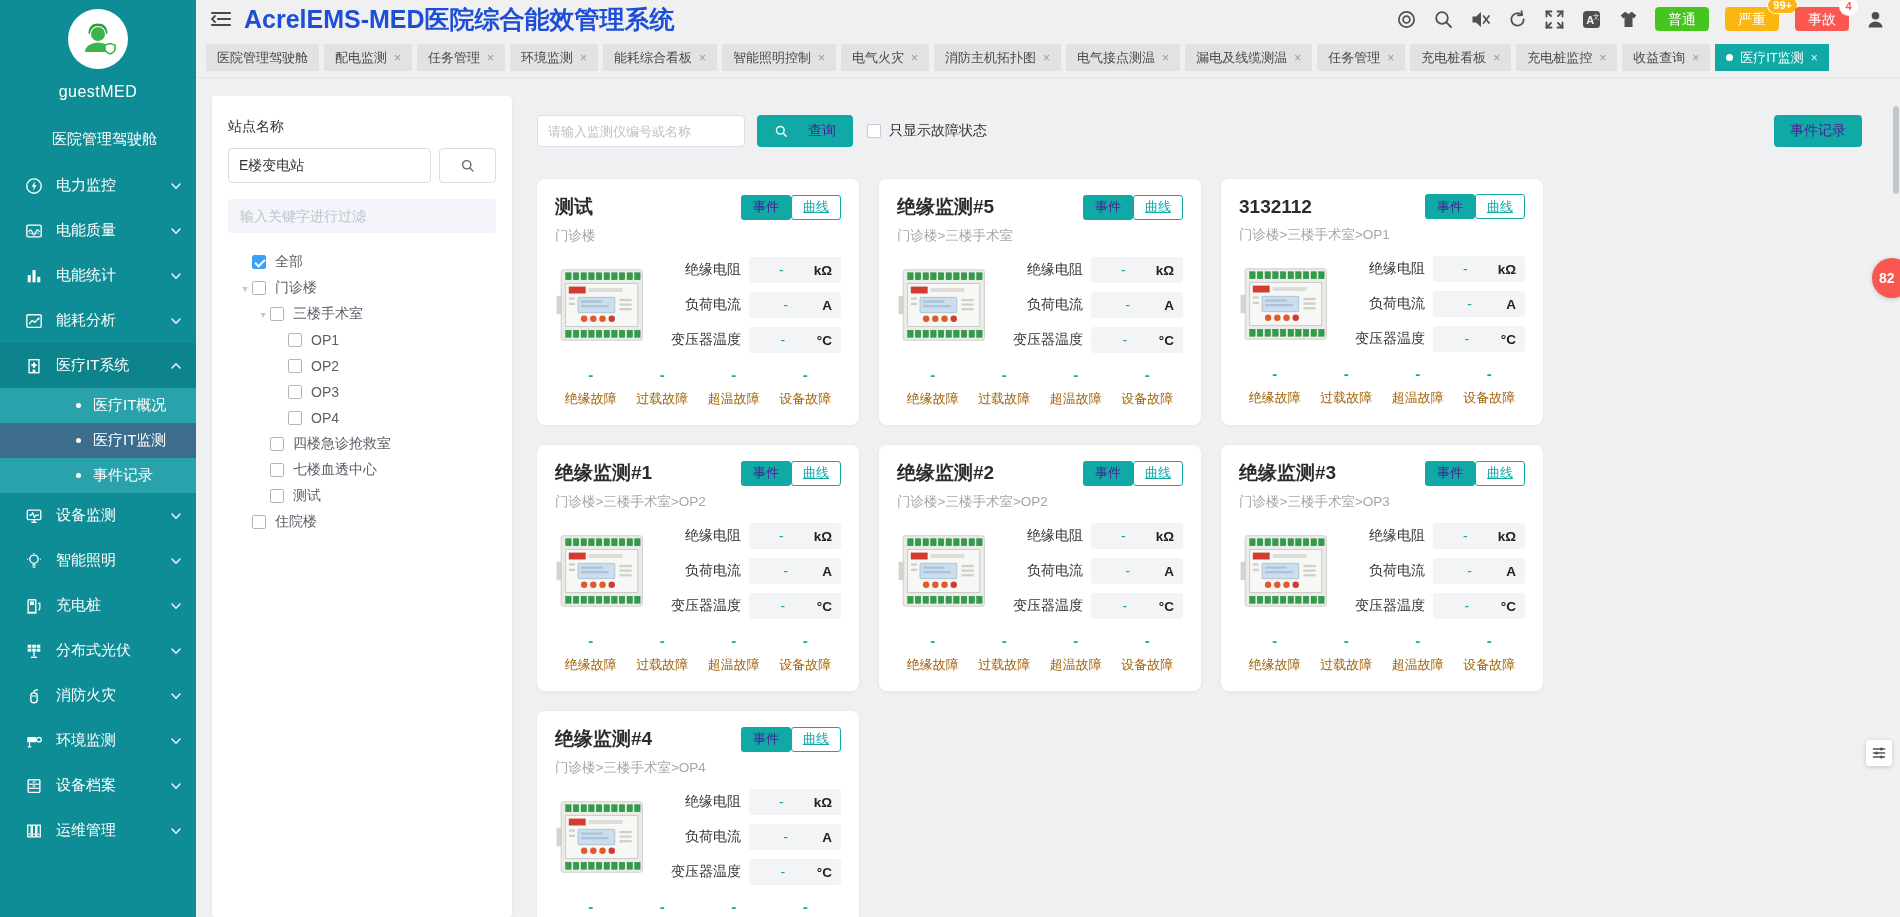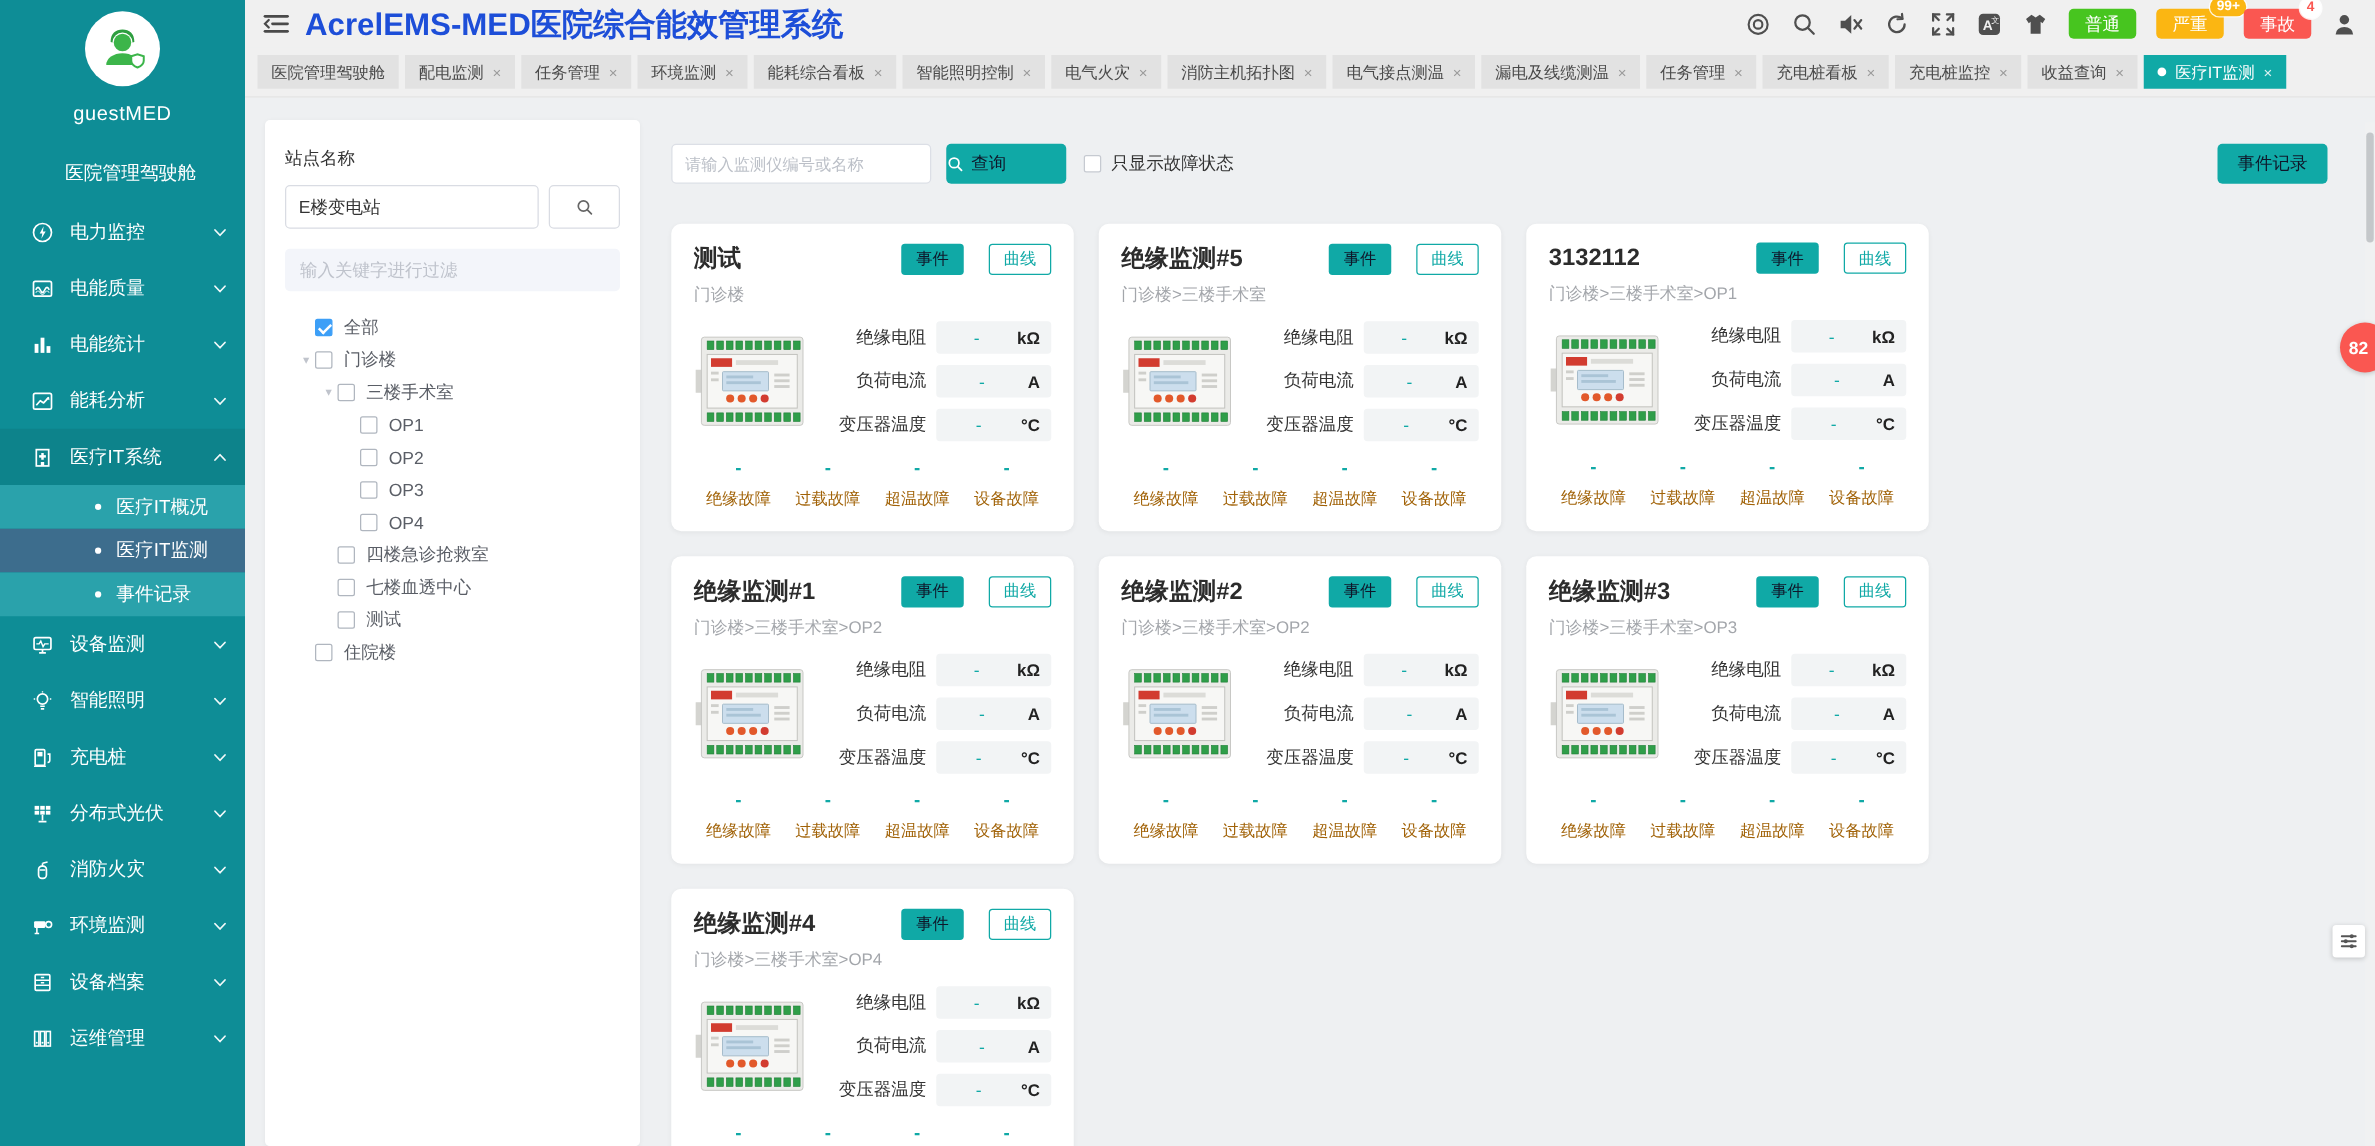--- a/index.html
+++ b/index.html
@@ -54,31 +54,31 @@
   .tree-row{height:26px;display:flex;align-items:center;font-size:14px;color:#5a5e66;cursor:pointer;}
   .t-arrow{width:14px;display:inline-flex;justify-content:center;color:#c0c4cc;font-size:10px;}
   .cb{position:relative;width:14px;height:14px;border:1px solid #b0b6bf;border-radius:2px;background:#fff;margin-right:9px;flex:none;}
   .cb.checked{background:#3d9ff7;border-color:#3d9ff7;}
   .cb.checked::after{content:"";position:absolute;left:4px;top:1px;width:4px;height:8px;border:solid #fff;border-width:0 2px 2px 0;transform:rotate(45deg);}
   
   .main{position:absolute;left:341px;top:0;right:12px;bottom:0;}
   .toolbar{margin-top:37px;display:flex;align-items:center;height:32px;}
   .search-input{width:208px;height:32px;border:1px solid #dcdfe6;border-radius:4px;background:#fff;padding:0 10px;font-size:13px;color:#333;font-family:inherit;}
   .search-input::placeholder{color:#bcc0c8;}
-  .btn{border:none;border-radius:4px;background:var(--accent);color:#0f172a;font-size:14px;cursor:pointer;font-family:inherit;display:inline-flex;align-items:center;justify-content:flex-start;gap:6px;}
+  .btn{border:none;border-radius:4px;background:var(--accent);color:#4c1d95;font-size:14px;cursor:pointer;font-family:inherit;display:inline-flex;align-items:center;justify-content:center;gap:20px;}
   .query-btn{width:96px;height:32px;margin-left:12px;}
   .fault-check{display:flex;align-items:center;margin-left:14px;font-size:14px;color:#333;cursor:pointer;}
   .fault-check .cb{margin-right:8px;border-color:#c6cad1;}
   .eventlog-btn{margin-left:auto;margin-right:26px;height:32px;padding:0 16px;}
   .cards{margin-top:32px;display:grid;grid-template-columns:repeat(3,322px);gap:20px;}
   .card{width:322px;height:246px;background:#fff;border-radius:8px;box-shadow:0 1px 4px rgba(0,0,0,.05);padding:15px 18px;}
   .card-head{display:flex;align-items:center;}
   .card-title{flex:1;font-size:19px;font-weight:bold;color:#2c2c2c;white-space:nowrap;overflow:hidden;}
   .btn-event{height:25px;padding:0 12px;font-size:13px;border-radius:3px;}
-  .btn-curve{height:25px;padding:0 11px;font-size:13px;border-radius:3px;background:#fff;color:var(--accent);border:1px solid var(--accent);margin-left:20px;cursor:pointer;font-family:inherit;}
+  .btn-curve{height:25px;padding:0 11px;font-size:13px;border-radius:3px;background:#fff;color:var(--accent);border:1px solid var(--accent);margin-left:0;cursor:pointer;font-family:inherit;text-decoration:underline;}
   .card-loc{margin-top:7px;font-size:13.5px;color:#a3a6ab;white-space:nowrap;}
   .card-body{display:flex;margin-top:12px;align-items:center;}
   .device-img{width:92px;flex:none;display:flex;align-items:center;}
   .metrics{flex:1;}
   .metric-row{display:flex;align-items:center;justify-content:flex-end;margin-bottom:9px;}
   .metric-row:last-child{margin-bottom:0;}
   .m-label{font-size:14px;color:#333;margin-right:8px;white-space:nowrap;}
   .m-box{width:92px;height:26px;background:#f2f4f5;border-radius:3px;display:flex;align-items:center;}
   .m-val{flex:1;text-align:center;color:var(--accent);font-size:14px;}
   .m-unit{font-size:13.5px;font-weight:bold;color:#222;padding-right:9px;}

